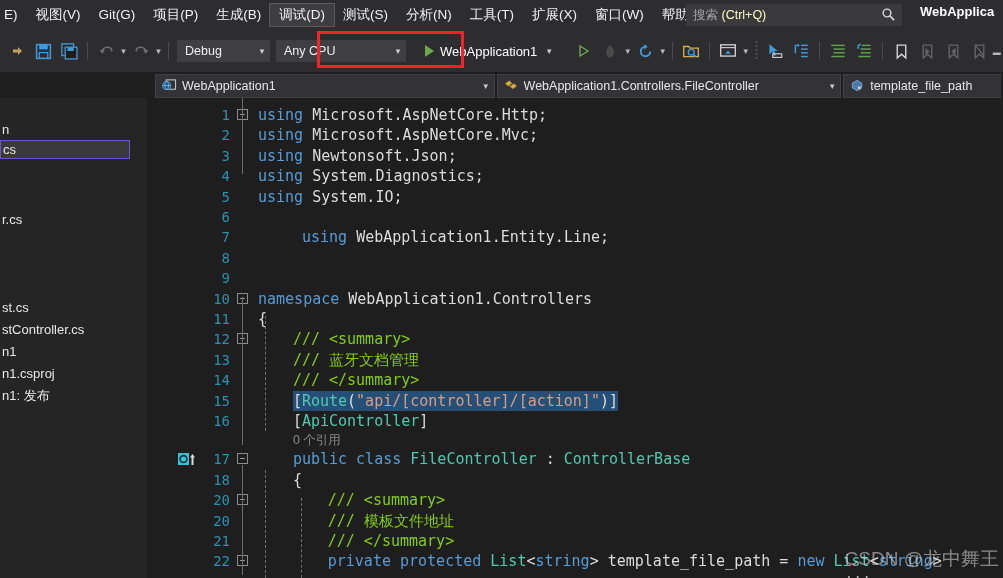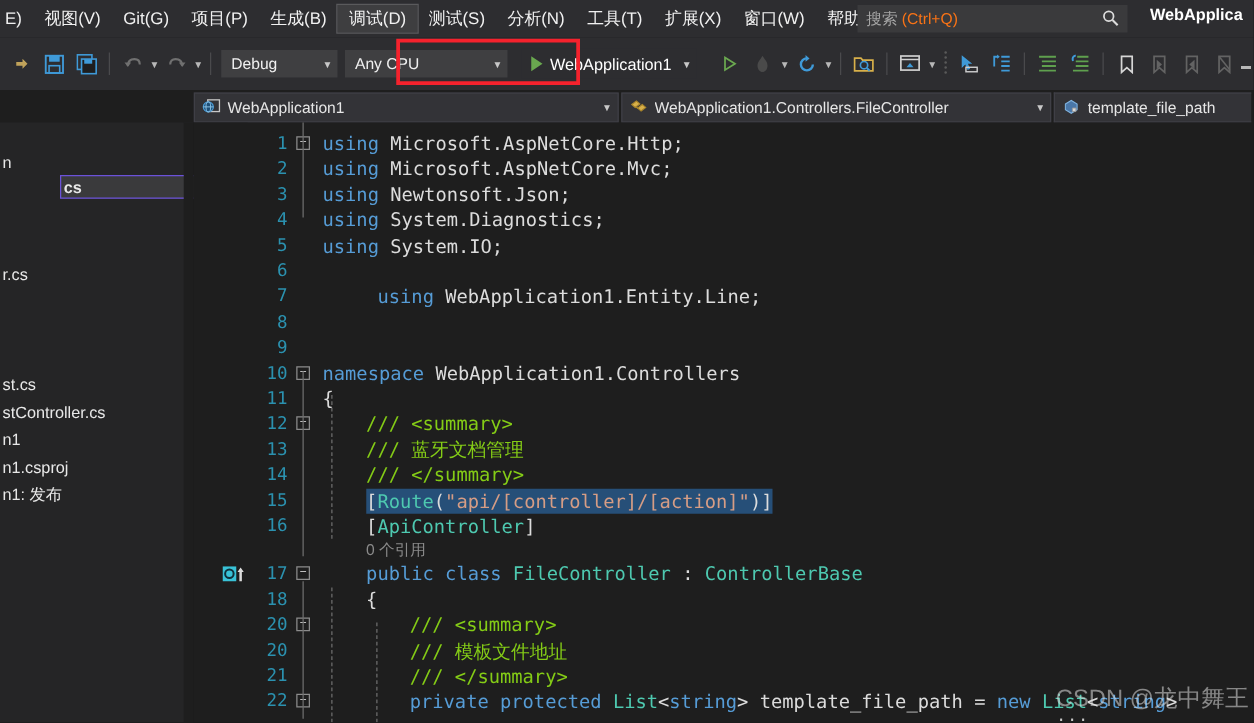--- a/index.html
+++ b/index.html
@@ -34,21 +34,21 @@
     outline: 1px solid #5a5a5c;
   }
   .search-box {
     position: absolute; left: 686px; top: 4px;
     width: 216px; height: 22px;
     background: #3a3a3c;
     display: flex; align-items: center;
     padding-left: 7px;
   }
   .search-ph { font-size: 12.5px; color: #a6a6a6; }
-  .search-ph .grey { color: #f97316; }
+  .search-ph .grey { color: #fef9c3; }
   .search-icon {
     position: absolute; right: 6px; top: 3px;
     width: 15px; height: 15px;
     color: #dcdcdc;
   }
   .win-title {
     position: absolute; left: 920px; top: 4px;
     font-size: 13px; font-weight: bold; color: #ffffff;
     white-space: nowrap; overflow: hidden;
     width: 90px;
@@ -152,22 +152,21 @@
     height: 19px;
     display: flex; align-items: center;
     font-size: 13px; color: #e8e8e8;
     white-space: nowrap;
     padding-left: 2px;
   }
   .sol-row.selected {
     background: #3a3a3c;
     border: 1px solid #6b52d9;
     width: 130px;
-    font-weight: bold;
-    margin-left: 48px;
+    font-weight: normal;
   }
   .leftrail {
     position: absolute; top: 98px; left: 147px;
     width: 8px; height: 480px;
     background: #1e1e1e;
   }
 
   
   .editor {
     position: absolute; top: 98px; left: 155px;

